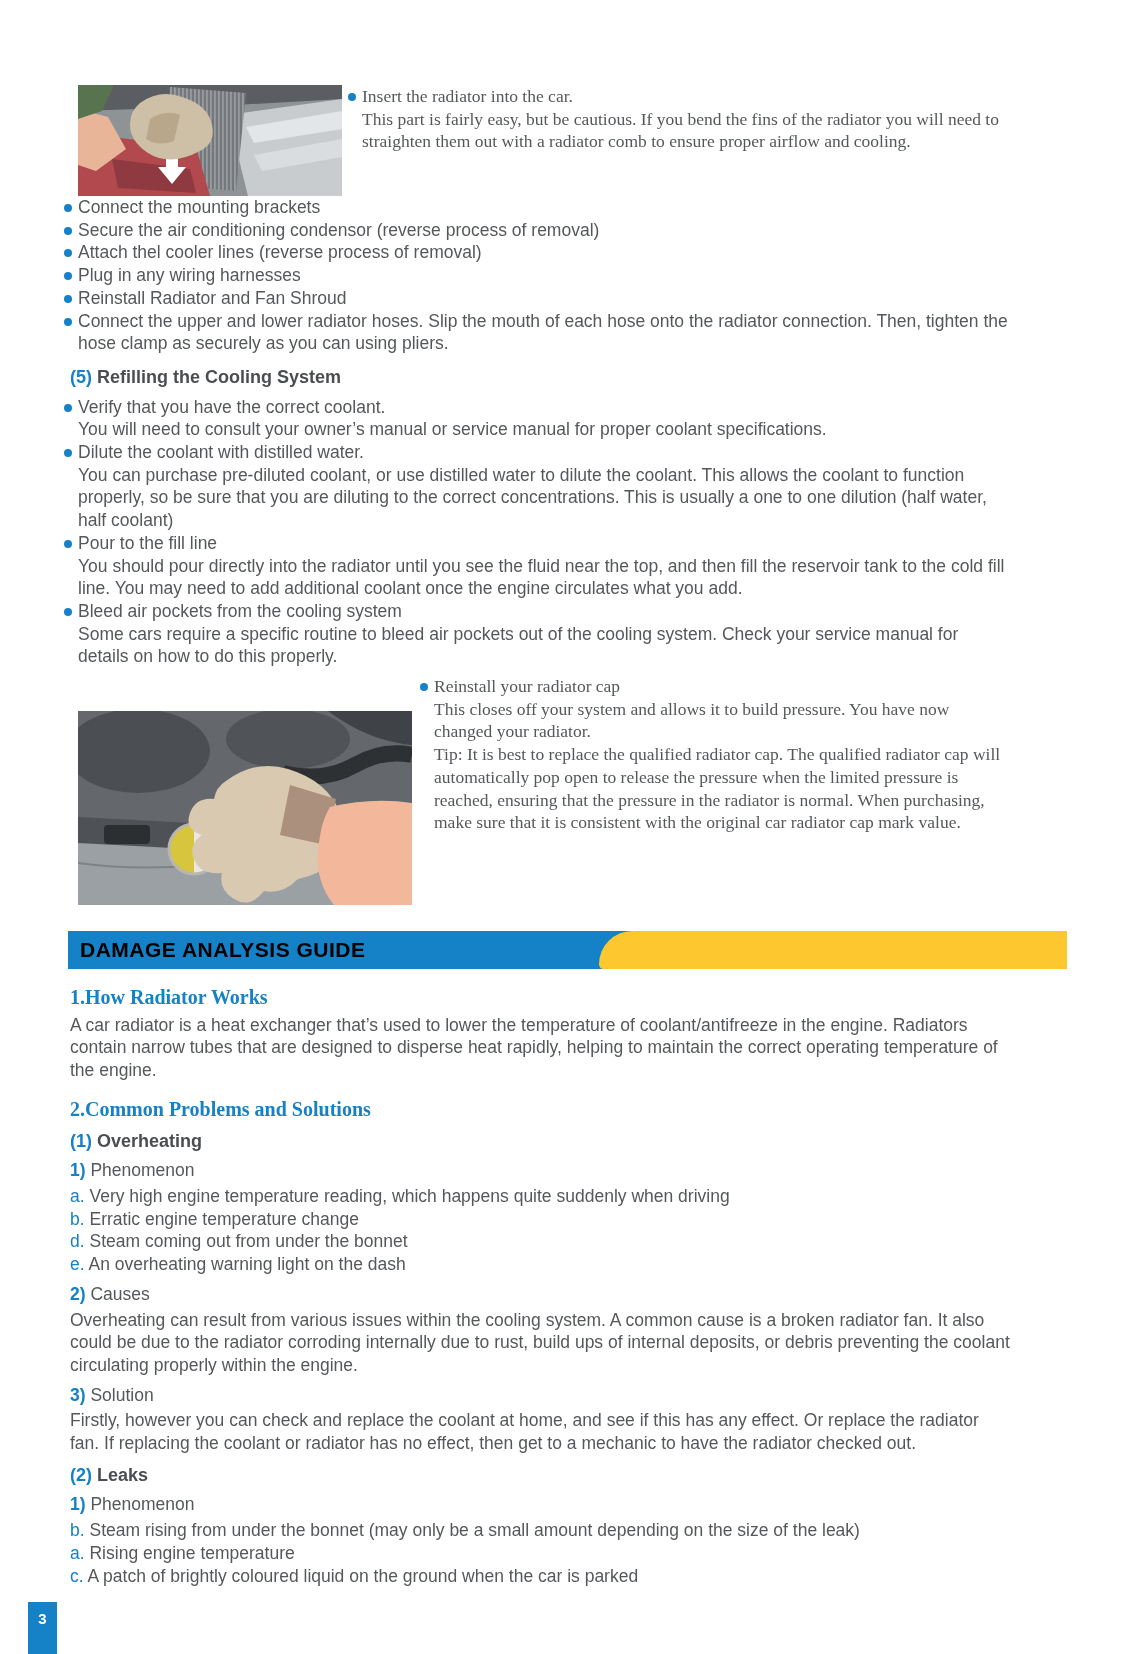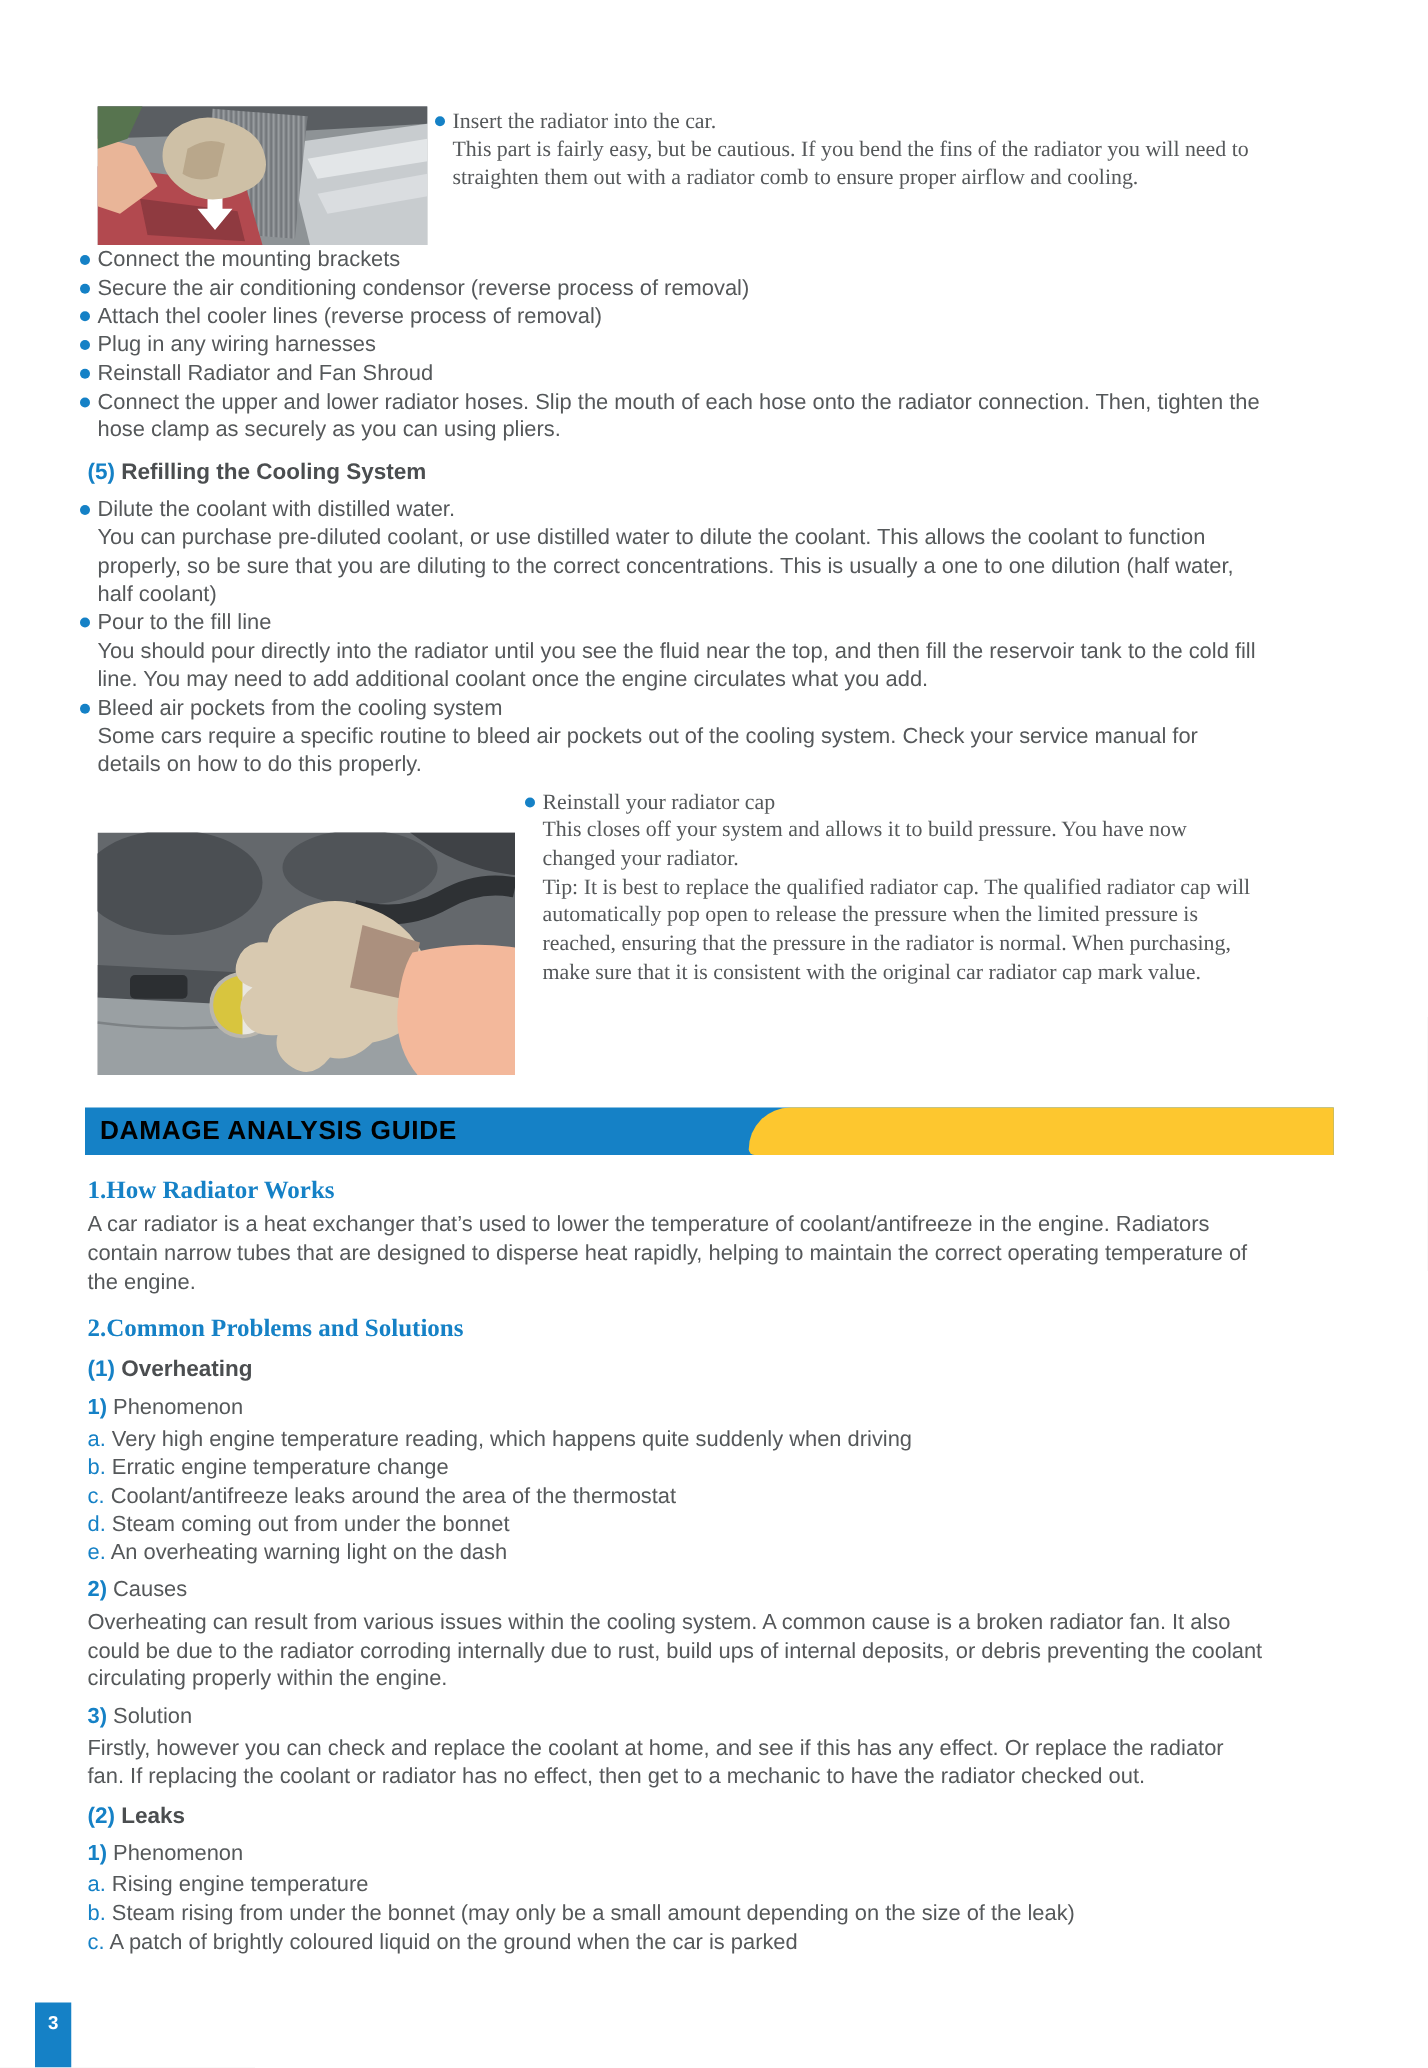--- a/index.html
+++ b/index.html
@@ -114,20 +114,24 @@
       <li class="b-item">Connect the upper and lower radiator hoses. Slip the mouth of each hose onto the radiator connection. Then, tighten the hose clamp as securely as you can using pliers.</li>
     </ul>
 
     <div class="h-num">
       <span class="num">(5)</span>
       <span class="txt">Refilling the Cooling System</span>
     </div>
 
     <ul class="plain">
       <li class="b-item">
+        <span class="b-title">Verify that you have the correct coolant.</span>
+        <span class="b-body">You will need to consult your owner’s manual or service manual for proper coolant specifications.</span>
+      </li>
+      <li class="b-item">
         <span class="b-title">Dilute the coolant with distilled water.</span>
         <span class="b-body">You can purchase pre-diluted coolant, or use distilled water to dilute the coolant. This allows the coolant to function properly, so be sure that you are diluting to the correct concentrations. This is usually a one to one dilution (half water, half coolant)</span>
       </li>
       <li class="b-item">
         <span class="b-title">Pour to the fill line</span>
         <span class="b-body">You should pour directly into the radiator until you see the fluid near the top, and then fill the reservoir tank to the cold fill line. You may need to add additional coolant once the engine circulates what you add.</span>
       </li>
       <li class="b-item">
         <span class="b-title">Bleed air pockets from the cooling system</span>
         <span class="b-body">Some cars require a specific routine to bleed air pockets out of the cooling system. Check your service manual for details on how to do this properly.</span>
@@ -182,24 +186,20 @@
       </div>
       <div class="li-letter">
         <span class="num">a.</span>
         <span>Very high engine temperature reading, which happens quite suddenly when driving</span>
       </div>
       <div class="li-letter">
         <span class="num">b.</span>
         <span>Erratic engine temperature change</span>
       </div>
       <div class="li-letter">
-        <span class="num">c.</span>
-        <span>Coolant/antifreeze leaks around the area of the thermostat</span>
-      </div>
-      <div class="li-letter">
         <span class="num">d.</span>
         <span>Steam coming out from under the bonnet</span>
       </div>
       <div class="li-letter">
         <span class="num">e.</span>
         <span>An overheating warning light on the dash</span>
       </div>
 
       <div class="sub">
         <span class="num">2)</span>
@@ -216,26 +216,26 @@
       <div class="sub-bold">
         <span class="num">(2)</span>
         <span>Leaks</span>
       </div>
 
       <div class="sub">
         <span class="num">1)</span>
         <span>Phenomenon</span>
       </div>
       <div class="li-letter">
+        <span class="num">b.</span>
+        <span>Steam rising from under the bonnet (may only be a small amount depending on the size of the leak)</span>
+      </div>
+      <div class="li-letter">
         <span class="num">a.</span>
         <span>Rising engine temperature</span>
-      </div>
-      <div class="li-letter">
-        <span class="num">b.</span>
-        <span>Steam rising from under the bonnet (may only be a small amount depending on the size of the leak)</span>
       </div>
       <div class="li-letter">
         <span class="num">c.</span>
         <span>A patch of brightly coloured liquid on the ground when the car is parked</span>
       </div>
 
     </div>
   </div>
 
   <div class="pagenum">

